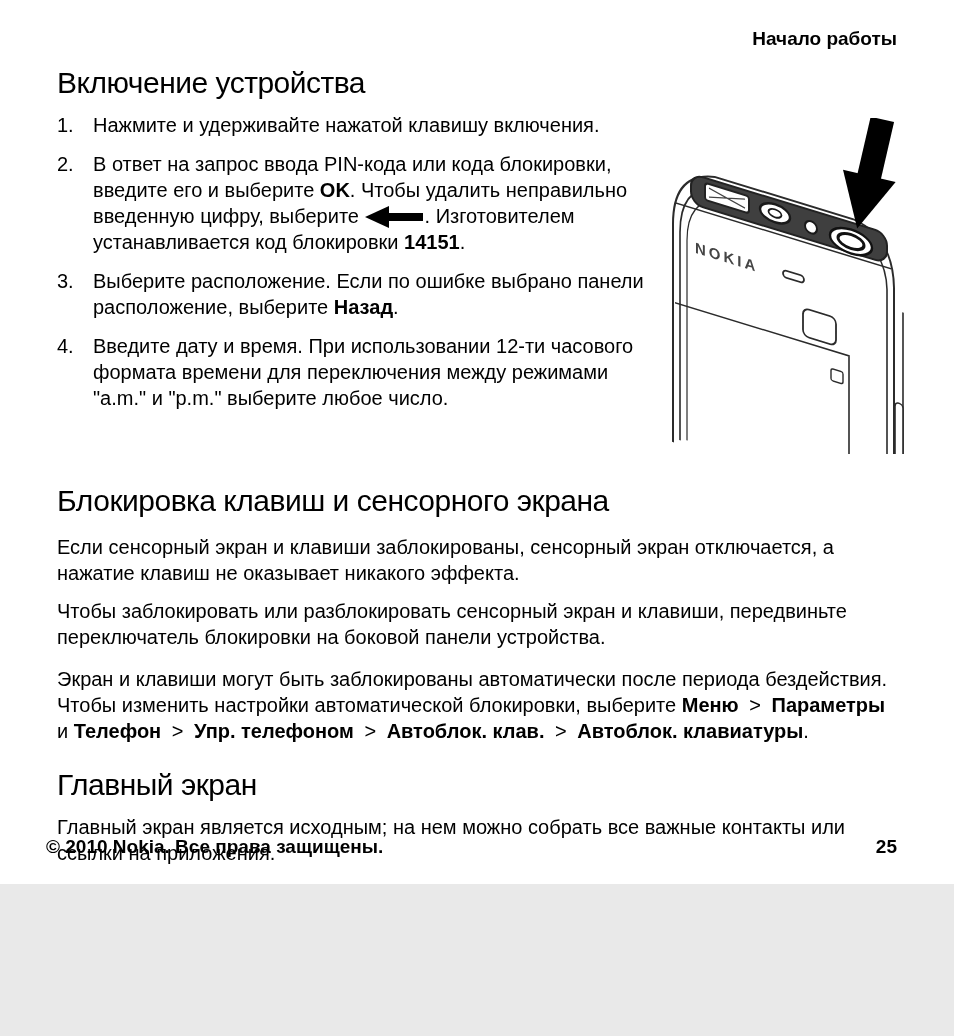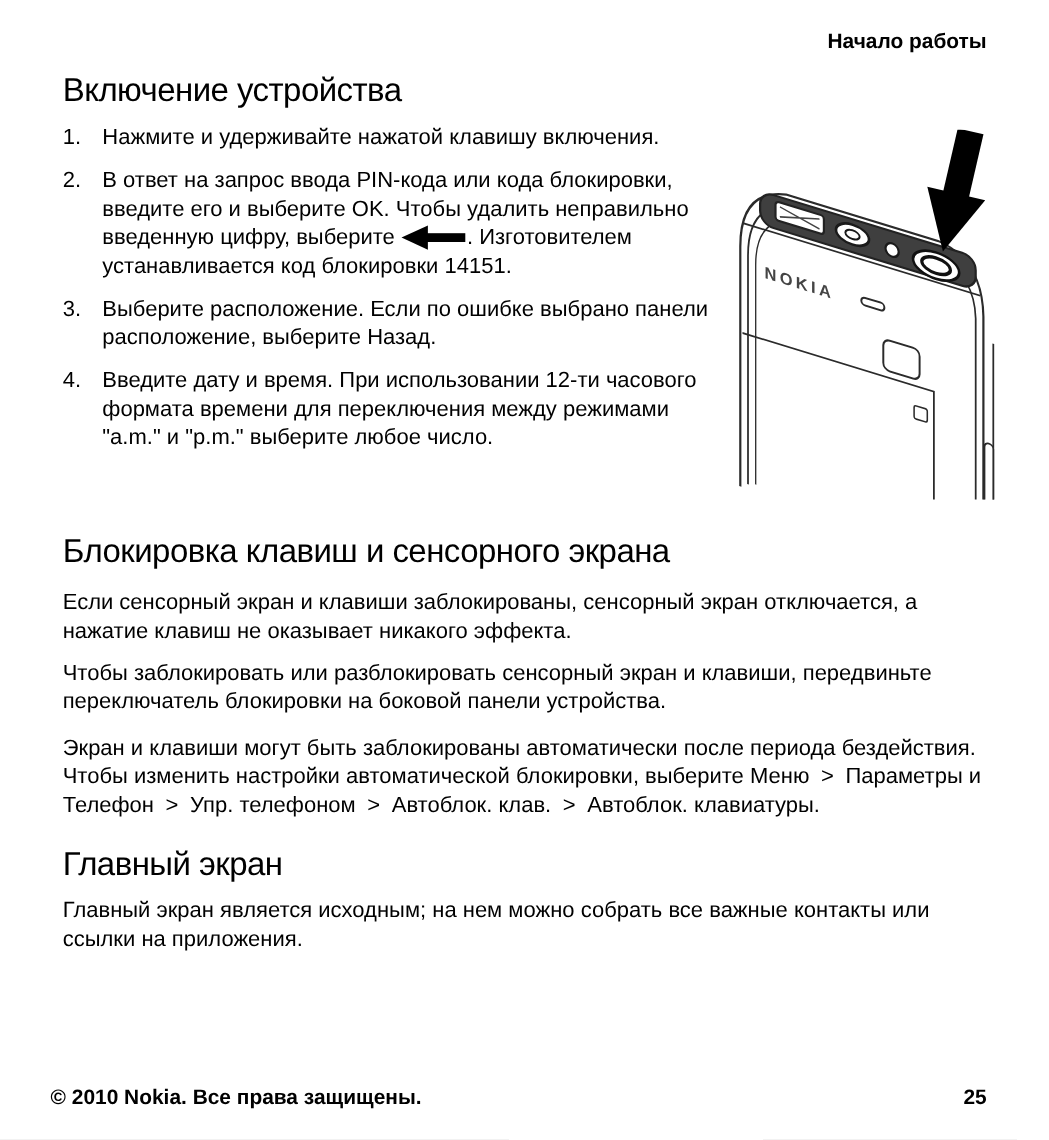--- a/index.html
+++ b/index.html
@@ -1,18 +1,18 @@
 <!DOCTYPE html>
 <html><head>
 <meta charset="utf-8">
 <style>
   html,body { margin:0; padding:0; background:#e9e9e9; }
   .page {
     position:relative;
-    width:954px; height:1036px;
+    width:954px; height:884px;
     margin:0 auto;
     background:#ffffff;
     font-family:"Liberation Sans","DejaVu Sans",sans-serif;
     color:#000;
     box-sizing:border-box;
     padding:0 57px;
     overflow:hidden;
   }
   .running-header {
     padding-top:28px;
@@ -33,21 +33,21 @@
   .figure-col { flex:1; display:flex; justify-content:flex-end; }
   .step { display:flex; margin-bottom:13px; font-size:20px; line-height:26px; }
   .step-num { width:36px; flex:none; }
   .step-text { flex:1; }
   p.body-par {
     font-size:20px;
     line-height:26px;
     margin:0 0 12px 0;
     max-width:845px;
   }
-  .b { font-weight:normal; }
+  .b { font-weight:bold; }
   .sep { padding:0 5px; }
   .inline-icon.backspace-arrow {
     display:inline-block;
     position:relative;
     width:60px; height:18px;
     vertical-align:-3px;
   }
   .inline-icon.backspace-arrow::before {
     content:"";
     position:absolute; left:0; top:50%;

